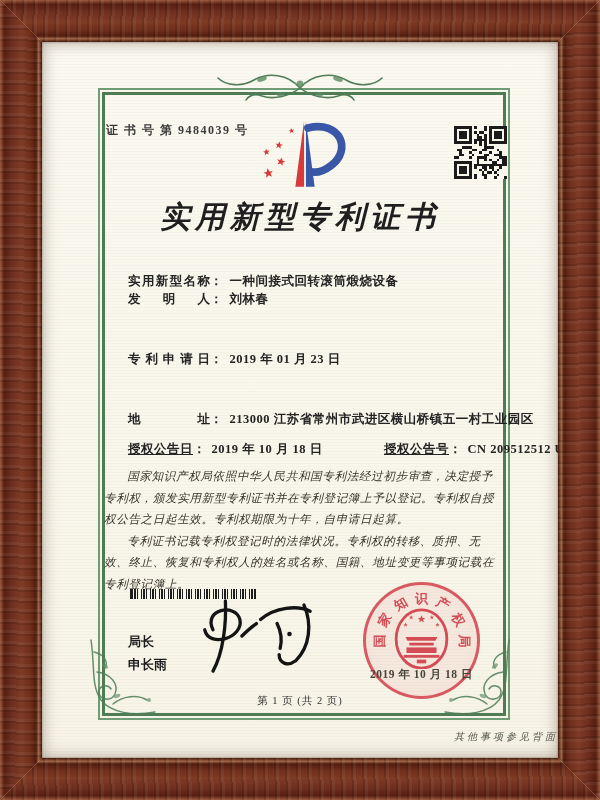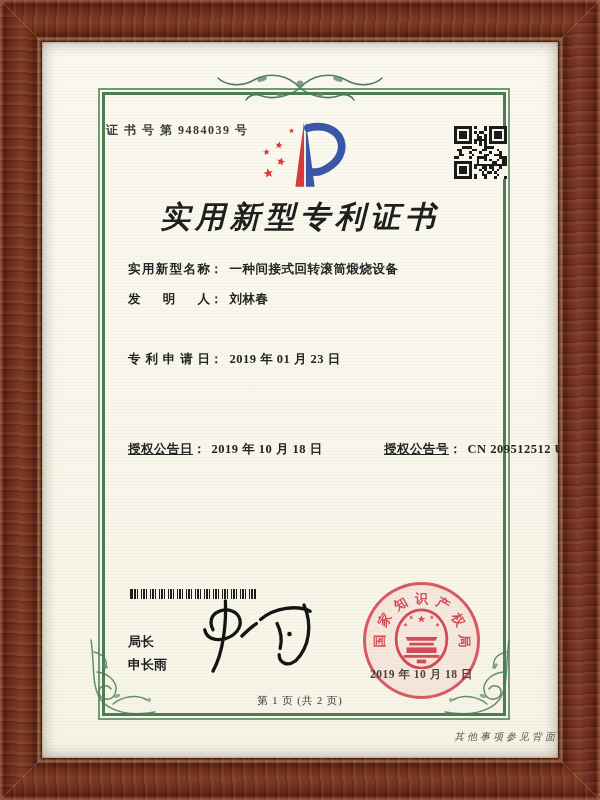--- a/index.html
+++ b/index.html
@@ -41,21 +41,21 @@
   .logo{position:absolute;left:210px;top:72px;width:106px;height:80px;}
   .qr{position:absolute;left:412px;top:84px;width:53px;height:53px;}
   .title{position:absolute;left:0;top:155px;width:100%;text-align:center;
      font-size:30px;font-weight:700;letter-spacing:5px;color:#1f1f1f;font-style:italic;}
   
   .field-row{position:absolute;left:86px;height:18px;white-space:nowrap;
      font-size:12.5px;font-weight:600;color:#242424;}
   .flabel{display:inline-block;width:82px;text-align:justify;text-align-last:justify;vertical-align:top;}
   .fcolon{display:inline-block;}
   .fvalue{margin-left:7px;letter-spacing:.5px;}
-  .r1{top:219px}.r2{top:249px}.r3{top:279px}.r4{top:309px}.r5{top:339px}.r6{top:369px}
+  .r1{top:231px}.r2{top:249px}.r3{top:279px}.r4{top:309px}.r5{top:339px}.r6{top:369px}
   .grant-row{position:absolute;left:86px;top:399px;width:380px;white-space:nowrap;
      font-size:12.5px;font-weight:600;color:#242424;}
   .grant-pair2{position:absolute;left:256px;top:0;}
   .grant-row .glabel{letter-spacing:.5px;text-decoration:underline;}
   .grant-row .gvalue{margin-left:6px;letter-spacing:.5px;}
   
   .body-text{position:absolute;left:62px;top:424px;width:398px;
      font-size:11.6px;line-height:21.5px;color:#38342c;font-style:italic;font-weight:500;}
   .body-text p{margin:0;text-indent:2em;letter-spacing:.6px;}
   
@@ -294,28 +294,35 @@
 
     <div class="field-row r1">
       <span class="flabel">实用新型名称</span><span class="fcolon">：</span><span class="fvalue">一种间接式回转滚筒煅烧设备</span>
     </div>
     <div class="field-row r2">
       <span class="flabel">发明人</span><span class="fcolon">：</span><span class="fvalue">刘林春</span>
     </div>
     <div class="field-row r4">
       <span class="flabel">专利申请日</span><span class="fcolon">：</span><span class="fvalue">2019 年 01 月 23 日</span>
     </div>
+    <div class="field-row r6">
+      <span class="flabel">地址</span><span class="fcolon">：</span><span class="fvalue">213000 江苏省常州市武进区横山桥镇五一村工业园区</span>
+    </div>
 
     <div class="grant-row">
       <span class="glabel">授权公告日</span><span>：</span><span class="gvalue">2019 年 10 月 18 日</span>
       <span class="grant-pair2">
         <span class="glabel">授权公告号</span><span>：</span><span class="gvalue">CN 209512512 U</span>
       </span>
     </div>
 
+    <div class="body-text">
+      <p>国家知识产权局依照中华人民共和国专利法经过初步审查，决定授予专利权，颁发实用新型专利证书并在专利登记簿上予以登记。专利权自授权公告之日起生效。专利权期限为十年，自申请日起算。</p>
+      <p>专利证书记载专利权登记时的法律状况。专利权的转移、质押、无效、终止、恢复和专利权人的姓名或名称、国籍、地址变更等事项记载在专利登记簿上。</p>
+    </div>
 
     <div class="barcode"></div>
 
     <div class="director">
       <div>局长</div>
       <div>申长雨</div>
     </div>
 
     <svg class="signature" viewBox="0 0 150 80">
       <g fill="none" stroke="#141414" stroke-width="3.2" stroke-linecap="round">

